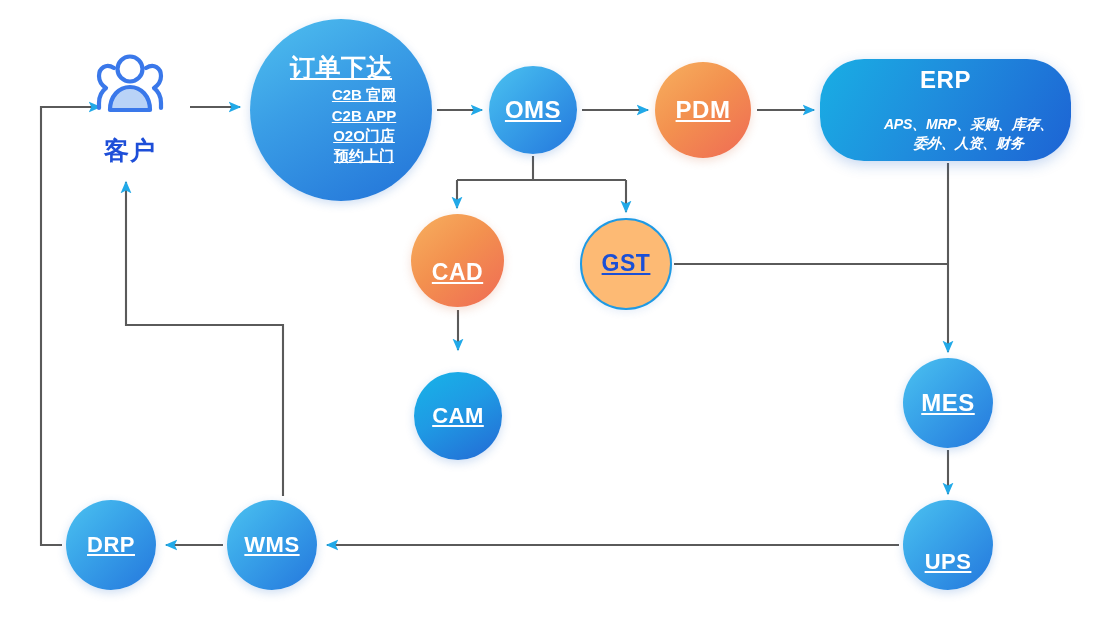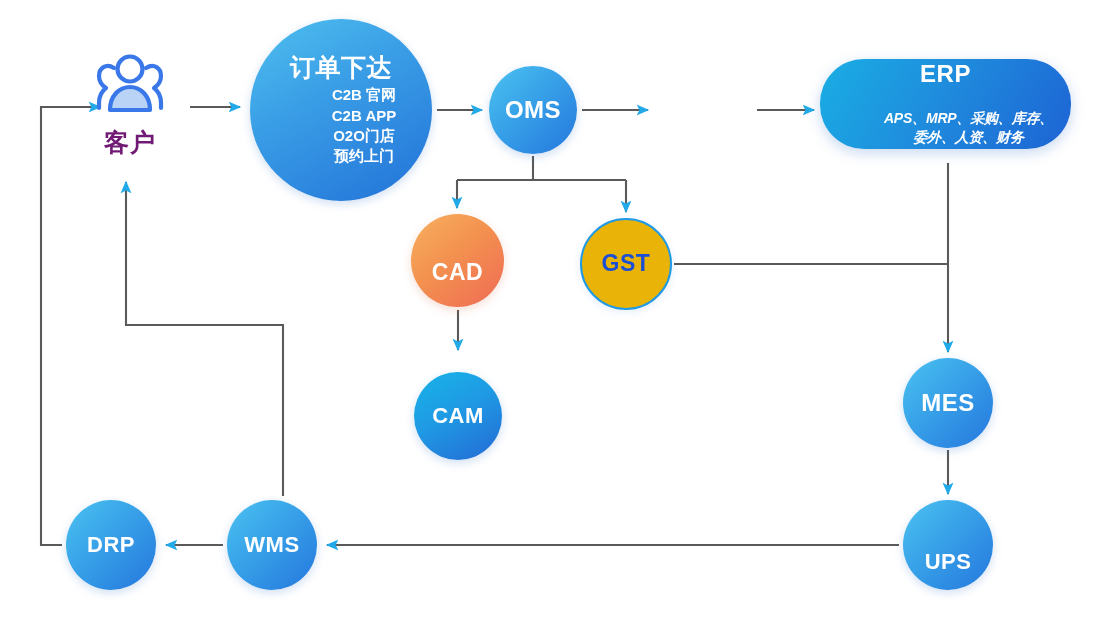--- a/index.html
+++ b/index.html
@@ -28,21 +28,21 @@
   .node {
     position: absolute;
     display: flex;
     flex-direction: column;
     align-items: center;
     justify-content: center;
     text-align: center;
     color: #ffffff;
     box-sizing: border-box;
   }
-  .circle { border-radius: 50%; }
+  .circle { border-radius: 50%; text-decoration: underline; }
 
   
   .g-blue {
     background: linear-gradient(135deg, #4cc2f0 0%, #3ba8ea 35%, #2477dd 100%);
     box-shadow: 0 3px 10px rgba(40,110,200,0.22);
   }
   .g-blue-soft {
     background: linear-gradient(150deg, #4fc0ef 0%, #3a9ee6 40%, #2272d8 100%);
     box-shadow: 0 3px 10px rgba(40,110,200,0.22);
   }
@@ -52,21 +52,21 @@
   }
   .g-orange {
     background: linear-gradient(140deg, #f7b05f 0%, #f3914f 45%, #ef6a55 100%);
     box-shadow: 0 3px 10px rgba(210,110,70,0.22);
   }
   .g-erp {
     background: linear-gradient(120deg, #19aee4 0%, #1f8ddd 45%, #1d63d4 100%);
     box-shadow: 0 4px 14px rgba(30,100,200,0.25);
   }
   .outline-node {
-    background: #eab308;
+    background: #fdba74;
     border: 2.5px solid #1f9ae4;
     color: #1a4fd6;
     box-shadow: 0 2px 8px rgba(40,110,200,0.12);
     justify-content: center;
   }
 
   .node-title {
     font-weight: bold;
     letter-spacing: 0.5px;
     line-height: 1.1;
@@ -84,21 +84,21 @@
   #node-order .node-title { font-size: 25px; margin-bottom: 4px; }
   #node-order .node-sub { font-size: 15px; }
 
   #node-oms { left: 489px; top: 66px; width: 88px; height: 88px; }
   #node-oms .node-title { font-size: 24px; text-align: center; }
 
   #node-pdm { left: 655px; top: 62px; width: 96px; height: 96px; }
   #node-pdm .node-title { font-size: 24px; }
 
   #node-erp {
-    left: 820px; top: 59px; width: 251px; height: 90px;
+    left: 820px; top: 59px; width: 251px; height: 102px;
     border-radius: 44px;
     gap: 20px;
   }
   #node-erp .node-title { font-size: 24px; margin-bottom: 2px; }
   #node-erp .node-sub { font-size: 14px; letter-spacing: -0.2px; font-style: italic; }
 
   #node-cad { left: 411px; top: 214px; width: 93px; height: 93px; }
   #node-cad .node-title { font-size: 23px; margin-top: 24px; }
 
   #node-gst { left: 580px; top: 218px; width: 92px; height: 92px; }
@@ -122,22 +122,22 @@
   
   #node-customer {
     position: absolute;
     left: 78px; top: 52px; width: 104px; height: 118px;
     display: flex; flex-direction: column;
     align-items: center; justify-content: flex-start;
   }
   #customer-label {
     font-size: 25px;
     font-weight: bold;
-    color: #701a75;
-    margin-top: 8px;
+    color: #1d4ed8;
+    margin-top: 16px;
     letter-spacing: 1px;
   }
 </style>
 </head>
 <body>
 
 <div id="canvas">
 
   <svg id="edges" viewBox="0 0 1099 626" xmlns="http://www.w3.org/2000/svg">
     <defs>
@@ -209,20 +209,23 @@
       <div>C2B APP</div>
       <div>O2O门店</div>
       <div>预约上门</div>
     </div>
   </div>
 
   <div id="node-oms" class="node circle g-blue">
     <div class="node-title">OMS</div>
   </div>
 
+  <div id="node-pdm" class="node circle g-orange">
+    <div class="node-title">PDM</div>
+  </div>
 
   <div id="node-erp" class="node g-erp">
     <div class="node-title">ERP</div>
     <div class="node-sub">
       <div>APS、MRP、采购、库存、</div>
       <div>委外、人资、财务</div>
     </div>
   </div>
 
   <div id="node-cad" class="node circle g-orange">

